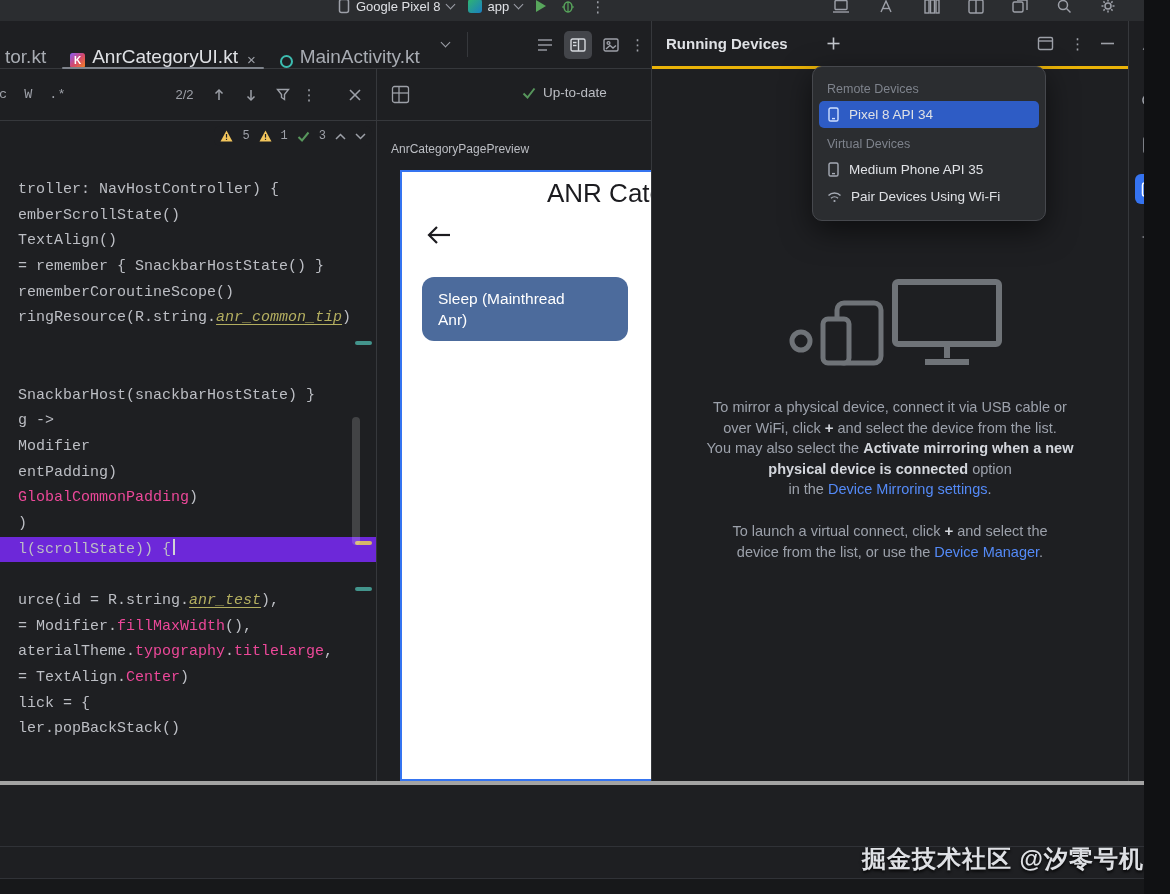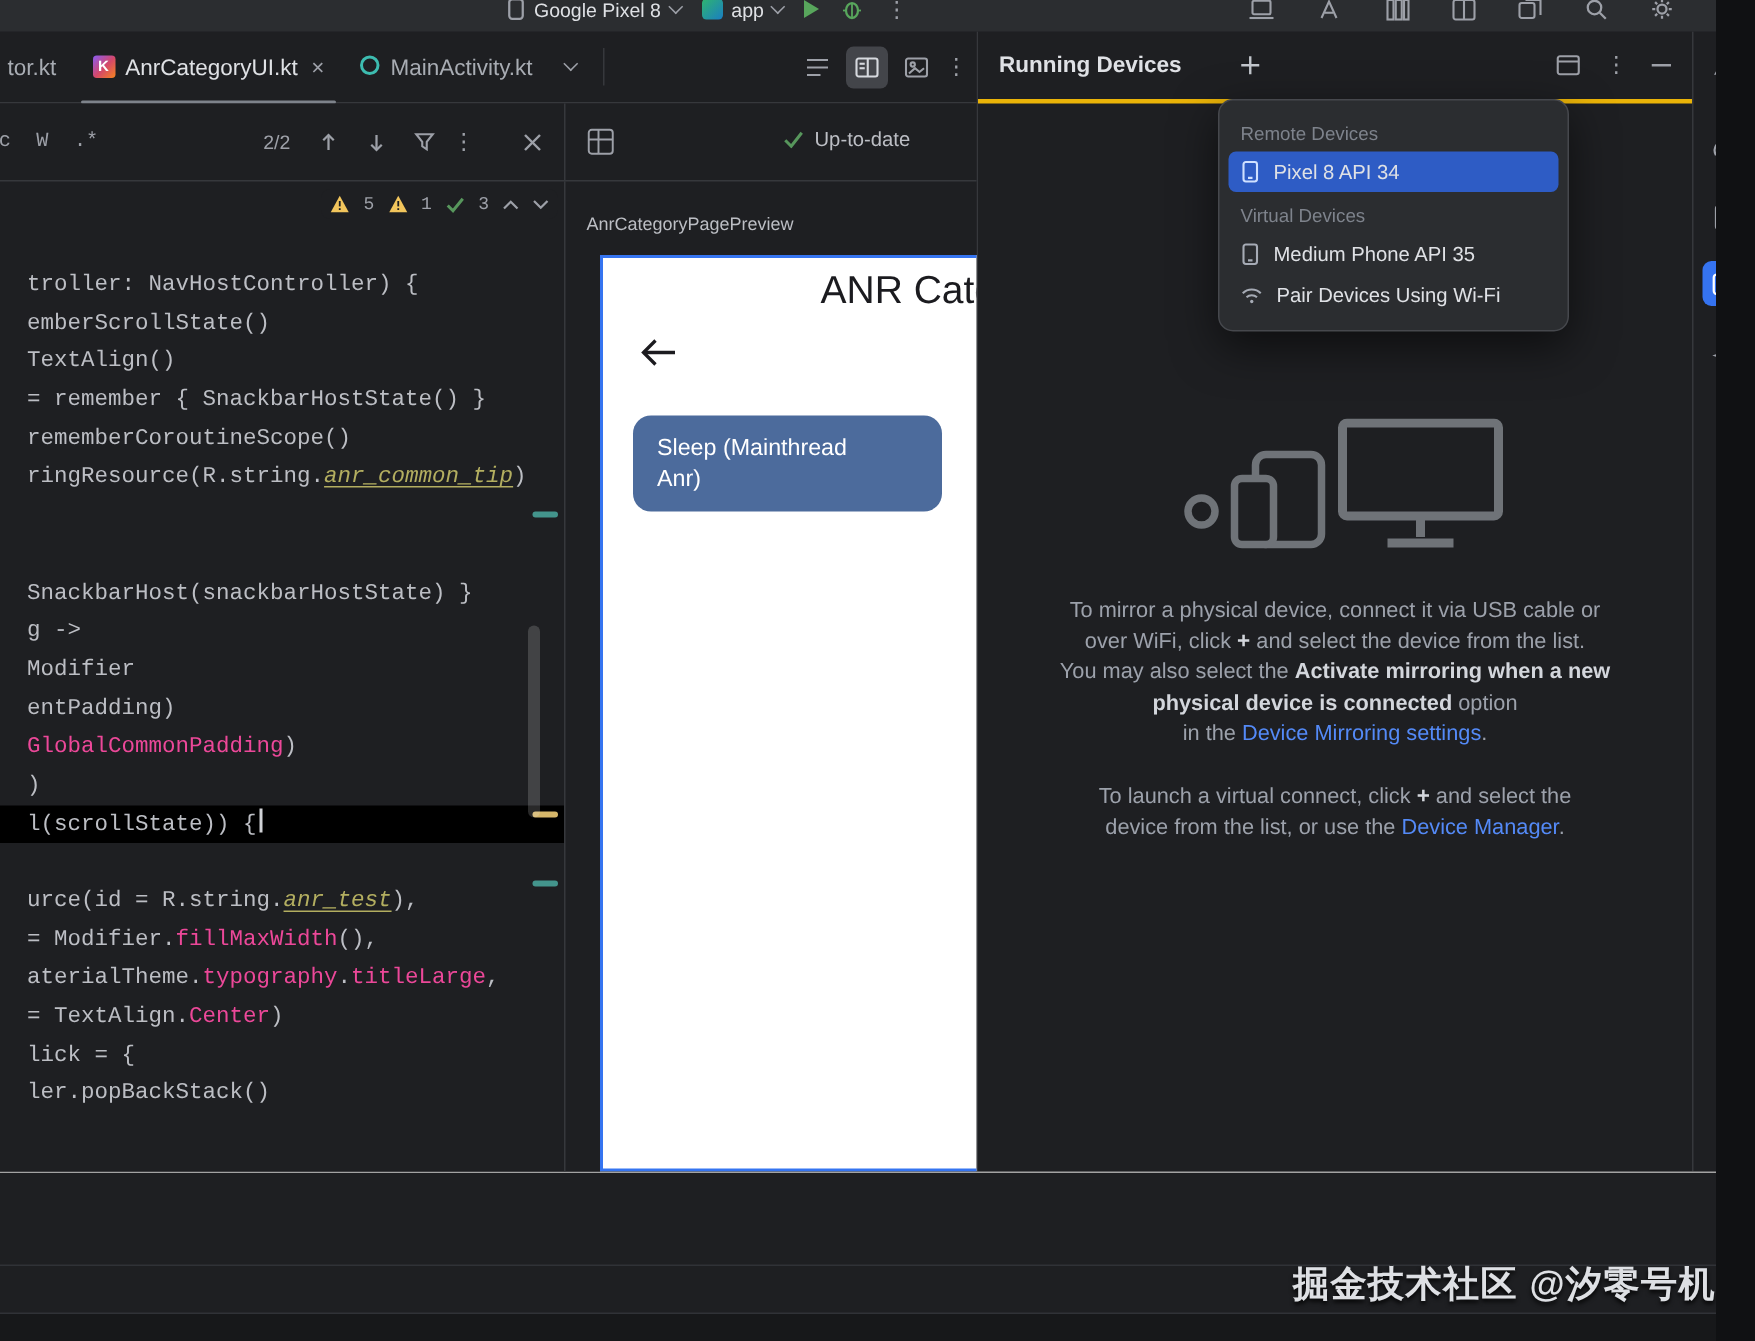--- a/index.html
+++ b/index.html
@@ -15,21 +15,21 @@
   .tb-item{display:flex;align-items:center;gap:6px}
   .chev{width:7px;height:7px;border-right:1.6px solid #9da0a8;border-bottom:1.6px solid #9da0a8;transform:rotate(45deg);margin-top:-4px}
   .play{width:0;height:0;border-left:10px solid #58a65c;border-top:6px solid transparent;border-bottom:6px solid transparent}
   .kebab{color:#9da0a8;font-size:15px;line-height:1}
   .kebab::before{content:'\22EE'}
   .appcfg{width:14px;height:14px;border-radius:3px;background:linear-gradient(135deg,#2fb56f,#1a7ec2)}
   .avatar{width:16px;height:16px;border-radius:50%;background:#cb5a71}
 
   
   .tabrow{left:0;top:21px;width:651px;height:48px;background:#1e1f22;border-bottom:1px solid #36383c;display:flex;align-items:stretch;z-index:5}
-  .tab{display:flex;align-items:flex-start;gap:7px;padding:16px 12px;font-size:15px;color:#a8acb3;position:relative;white-space:nowrap}
+  .tab{display:flex;align-items:flex-end;gap:7px;padding:0 12px;font-size:19px;color:#a8acb3;position:relative;white-space:nowrap}
   .tab.first{padding-left:5px}
   .tab.active{color:#dfe1e5}
   .tab.active::after{content:'';position:absolute;left:4px;right:4px;bottom:-1px;height:2.5px;background:#7e838b;border-radius:2px}
   .kotlin-ic{width:15px;height:15px;border-radius:2.5px;background:linear-gradient(135deg,#8a5cf5 0%,#d4486a 52%,#f7841e 100%);color:#fff;font-size:10px;font-weight:bold;display:flex;align-items:center;justify-content:center}
   .kotlin-ic::before{content:'K'}
   .compose-ic{width:13px;height:13px;border:2.5px solid #3dbcb0;border-radius:50%}
   .tab-close{color:#9da0a8;font-size:15px;margin-left:2px}
   .tab-close::before{content:'\00D7'}
   .tab-chevbtn{display:flex;align-items:center;padding:0 10px}
   .vdiv{width:1px;background:#36383c;margin:11px 8px}
@@ -44,21 +44,21 @@
   .ft.w{margin-left:17px}
   .ft.re{margin-left:17px}
   .find-count{margin-left:110px;font-size:13px}
   .fb-ic{margin-left:18px;display:flex}
   .fb-close{margin-left:auto;margin-right:14px;display:flex}
 
   
   .codearea{left:0;top:121px;width:376px;height:660px;background:#1e1f22;overflow:hidden;font-family:"Liberation Mono",monospace;font-size:15px;z-index:1}
   .code-lines{position:absolute;left:0;top:56px;right:0}
   .code-line{height:25.7px;line-height:25.7px;white-space:pre;color:#bcbec4;padding-left:18px}
-  .code-line.current{background:#000000}
+  .code-line.current{background:#6d28d9}
   .res{color:#b3ae60;font-style:italic;text-decoration:underline;text-underline-offset:3px}
   .prop{color:#ec4899;}
   .caret{display:inline-block;width:1.5px;height:16px;background:#d0d2d6;vertical-align:-2px;margin-left:2px}
   .inspections{position:absolute;right:4px;top:5px;display:flex;align-items:center;gap:9px;font-size:12px;color:#9da0a8;background:#1e1f22;padding:3px 6px;border-radius:6px}
   .mark{position:absolute;left:355px;width:17px;height:4px;border-radius:2px}
   .mark.m1{top:220px;background:#43948c}
   .mark.m2{top:420px;background:#d5b66a}
   .mark.m3{top:466px;background:#43948c}
   .scroll-thumb{position:absolute;left:352px;top:296px;width:8px;height:128px;border-radius:4px;background:rgba(255,255,255,.16)}
 
@@ -96,21 +96,21 @@
   .popup-icon{display:flex;color:#a6abb5}
   .popup-item.selected .popup-icon{color:#cfe0ff}
 
   
   .right-strip{left:1128px;top:21px;width:42px;height:760px;border-left:1px solid #36383c;background:#1e1f22}
   .strip-ic{position:absolute;left:50%;transform:translateX(-50%)}
   .strip-sel{position:absolute;left:6px;width:30px;height:30px;border-radius:6px;background:#3573f0;display:flex;align-items:center;justify-content:center}
   .bell-dot{position:absolute;right:-2px;top:-2px;width:7px;height:7px;border-radius:50%;background:#3574f0}
 
   
-  .bottom{left:0;top:781px;width:1170px;height:113px;background:#1e1f22;border-top:1px solid #a3a3a3}
+  .bottom{left:0;top:781px;width:1170px;height:113px;background:#1e1f22;border-top:4px solid #a3a3a3}
   .bline{position:absolute;left:0;width:100%;height:1px;background:#303237}
   .bl1{top:61px}
   .bl2{top:93px}
   .bstrip{position:absolute;left:0;top:94px;width:100%;height:19px;background:#17181a}
   .watermark{position:absolute;right:26px;top:58px;font-size:24px;font-weight:700;letter-spacing:1px;color:rgba(240,242,246,.92);text-shadow:0 2px 3px rgba(0,0,0,.85);z-index:50}
 </style>
 </head>
 <body>
 
 <div class="screen">

